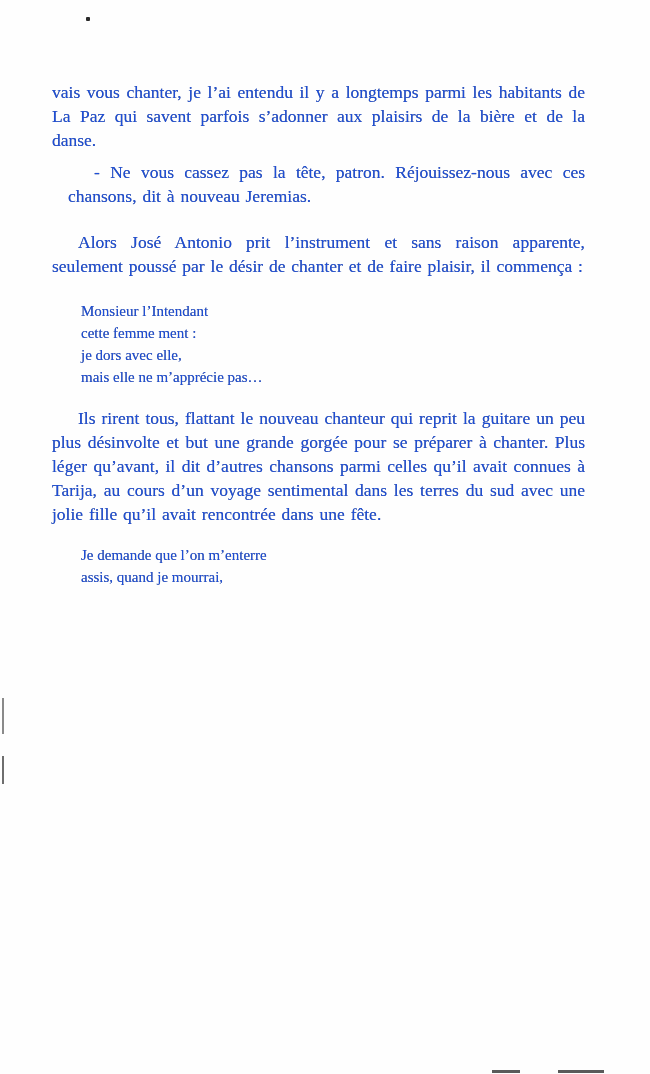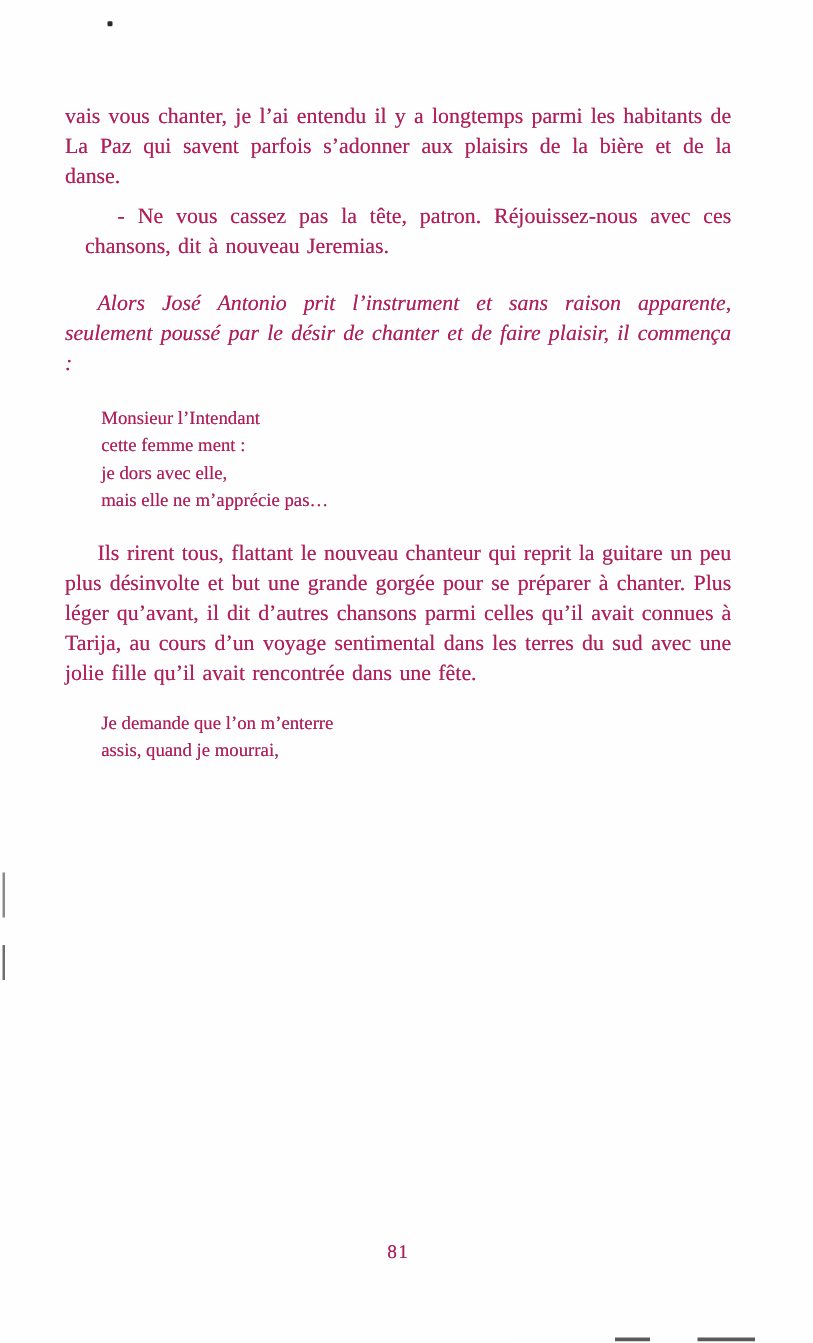--- a/index.html
+++ b/index.html
@@ -7,41 +7,41 @@
     padding: 0;
     background: #ffffff;
   }
   .page {
     position: relative;
     width: 650px;
     height: 1074px;
     background: #fefefe;
     overflow: hidden;
     font-family: "Liberation Serif", "DejaVu Serif", serif;
-    color: #be185d;
+    color: #1d4ed8;
   }
   .text-block {
     position: absolute;
     left: 52px;
     top: 80px;
     width: 533px;
   }
   p.body {
     margin: 0;
     font-size: 17.5px;
     line-height: 24px;
     text-align: justify;
     word-spacing: 1.5px;
     text-shadow: 0 0 0.4px rgba(20,20,20,0.55);
   }
   p.body.indent {
     text-indent: 26px;
   }
   p.dialogue     { margin-top: 8px; margin-left: 16px; }
-  p.para-alors   { margin-top: 22px; font-style: italic; }
+  p.para-alors   { margin-top: 22px; }
   p.para-ils     { margin-top: 18px; }
   .stanza {
     margin: 0 0 0 29px;
     font-size: 15px;
     line-height: 22px;
     white-space: pre-line;
     text-shadow: 0 0 0.4px rgba(20,20,20,0.55);
   }
   .stanza-1 { margin-top: 18px; }
   .stanza-2 { margin-top: 22px; }
@@ -83,15 +83,14 @@
     <p class="body indent para-alors">Alors José Antonio prit l’instrument et sans raison apparente, seulement poussé par le désir de chanter et de faire plaisir, il commença :</p>
     <div class="stanza stanza-2">Monsieur l’Intendant
 cette femme ment :
 je dors avec elle,
 mais elle ne m’apprécie pas…</div>
     <p class="body indent para-ils">Ils rirent tous, flattant le nouveau chanteur qui reprit la guitare un peu plus désinvolte et but une grande gorgée pour se préparer à chanter. Plus léger qu’avant, il dit d’autres chansons parmi celles qu’il avait connues à Tarija, au cours d’un voyage sentimental dans les terres du sud avec une jolie fille qu’il avait rencontrée dans une fête.</p>
     <div class="stanza stanza-5">Je demande que l’on m’enterre
 assis, quand je mourrai,</div>
   </div>
 
-  <div class="page-number">81</div>
 
 </div>
 
 </body></html>

